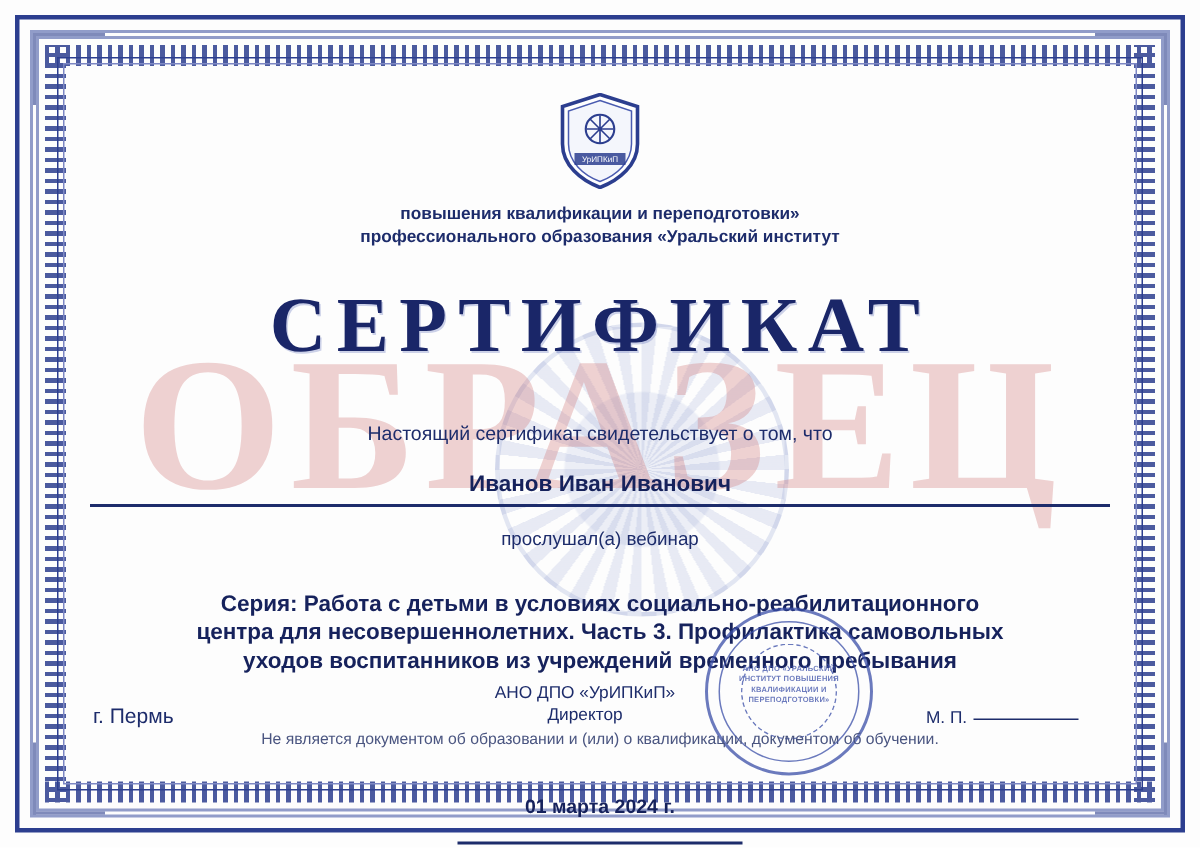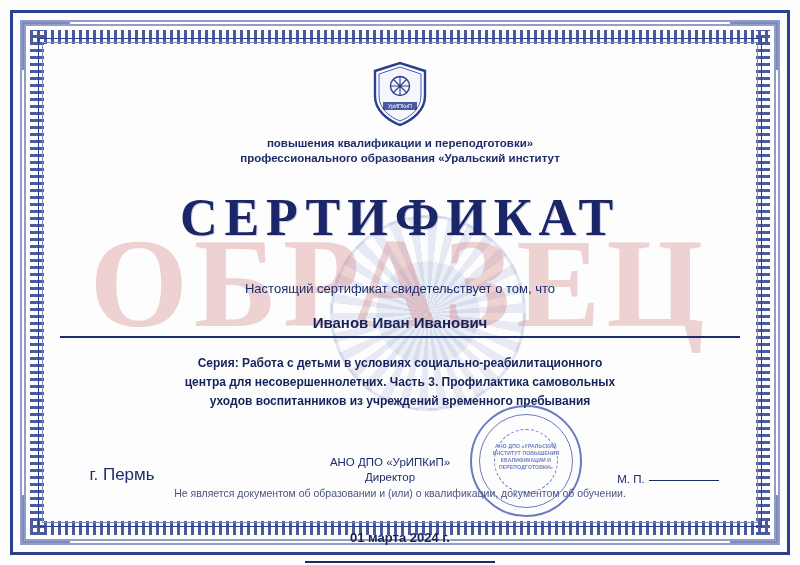--- a/index.html
+++ b/index.html
@@ -187,43 +187,43 @@
     width: 100%;
   }
 
   .listened {
     margin-top: 14px;
     font-size: 12.5px;
     color: #1d2c6b;
   }
 
   .course {
-    margin-top: 16px;
-    font-size: 12px;
+    margin-top: 27px;
+    font-size: 15px;
     font-weight: bold;
     line-height: 19px;
     color: #16225c;
     padding: 0 26px;
   }
 
   
   .sig-row {
     position: absolute;
     left: 62px;
     right: 62px;
     top: 455px;
     display: flex;
     align-items: flex-end;
     justify-content: space-between;
     color: #1d2c6b;
   }
   .city {
-    font-size: 17px;
+    font-size: 14px;
     width: 120px;
-    text-align: center;
+    text-align: left;
   }
   .director {
     font-size: 11.5px;
     line-height: 15px;
     text-align: center;
     flex: 1;
   }
   .mp {
     font-size: 11.5px;
     width: 140px;
@@ -353,20 +353,21 @@
 
     <div class="main-title">СЕРТИФИКАТ</div>
 
     <div class="statement">Настоящий сертификат свидетельствует о том, что</div>
 
     <div class="name-block">
       <div class="name">Иванов Иван Иванович</div>
       <div class="name-line"></div>
     </div>
 
+    <div class="listened">прослушал(а) вебинар</div>
 
     <div class="course">
       <div>Серия: Работа с детьми в условиях социально-реабилитационного</div>
       <div>центра для несовершеннолетних. Часть 3. Профилактика самовольных</div>
       <div>уходов воспитанников из учреждений временного пребывания</div>
     </div>
 
   </div>
 
   <div class="stamp">

